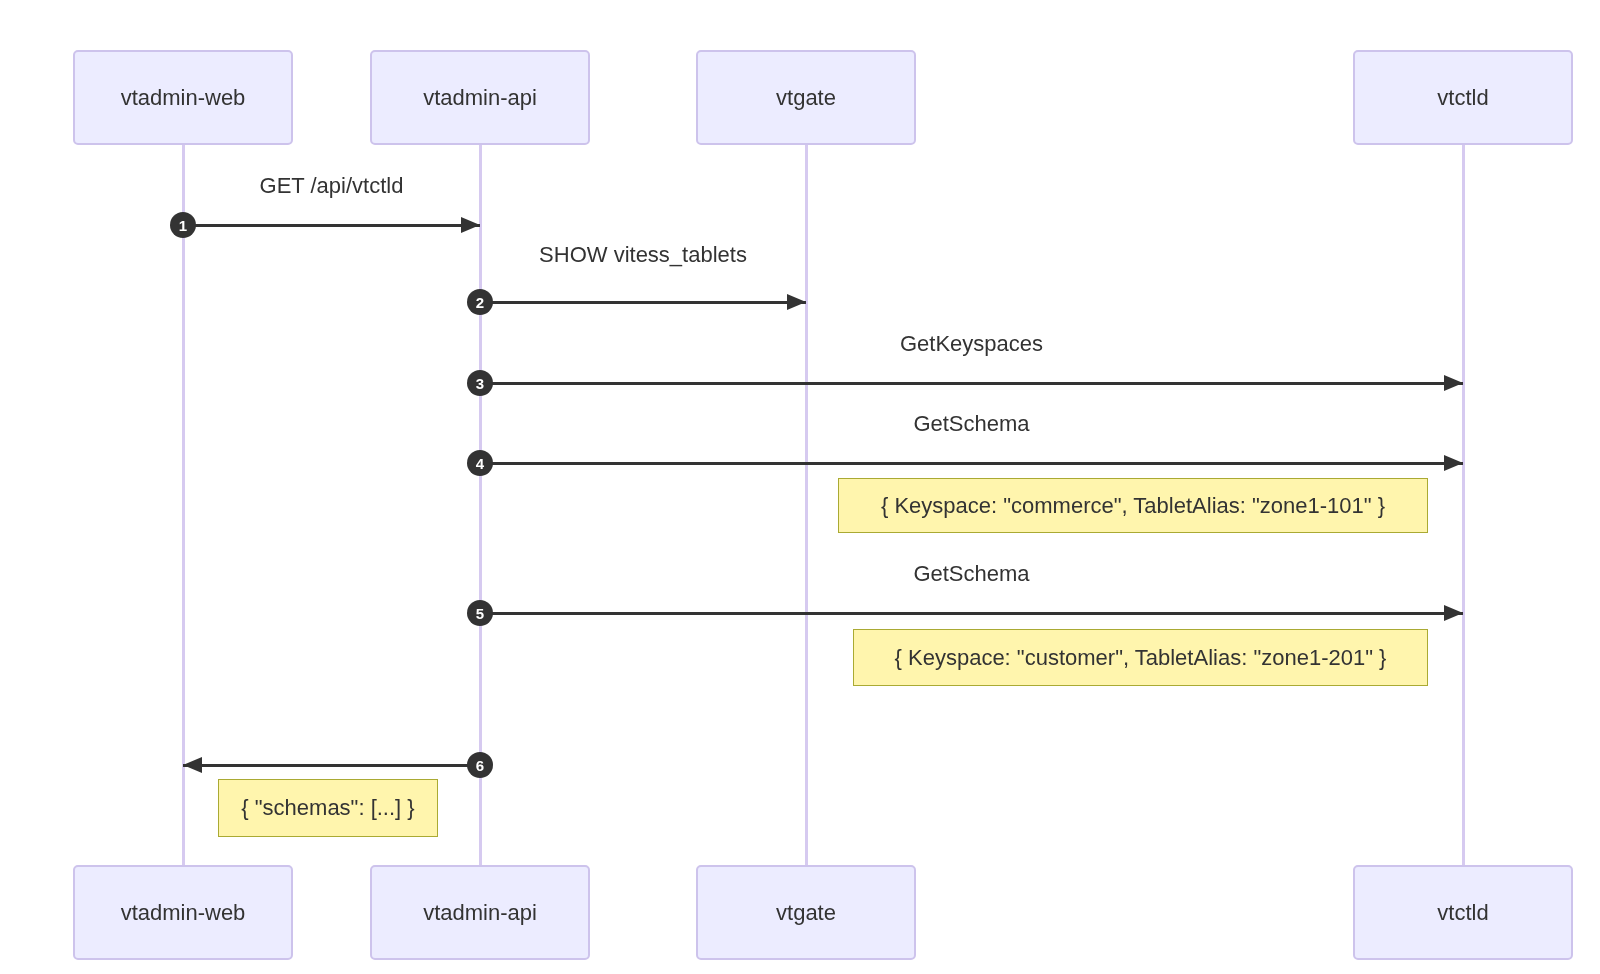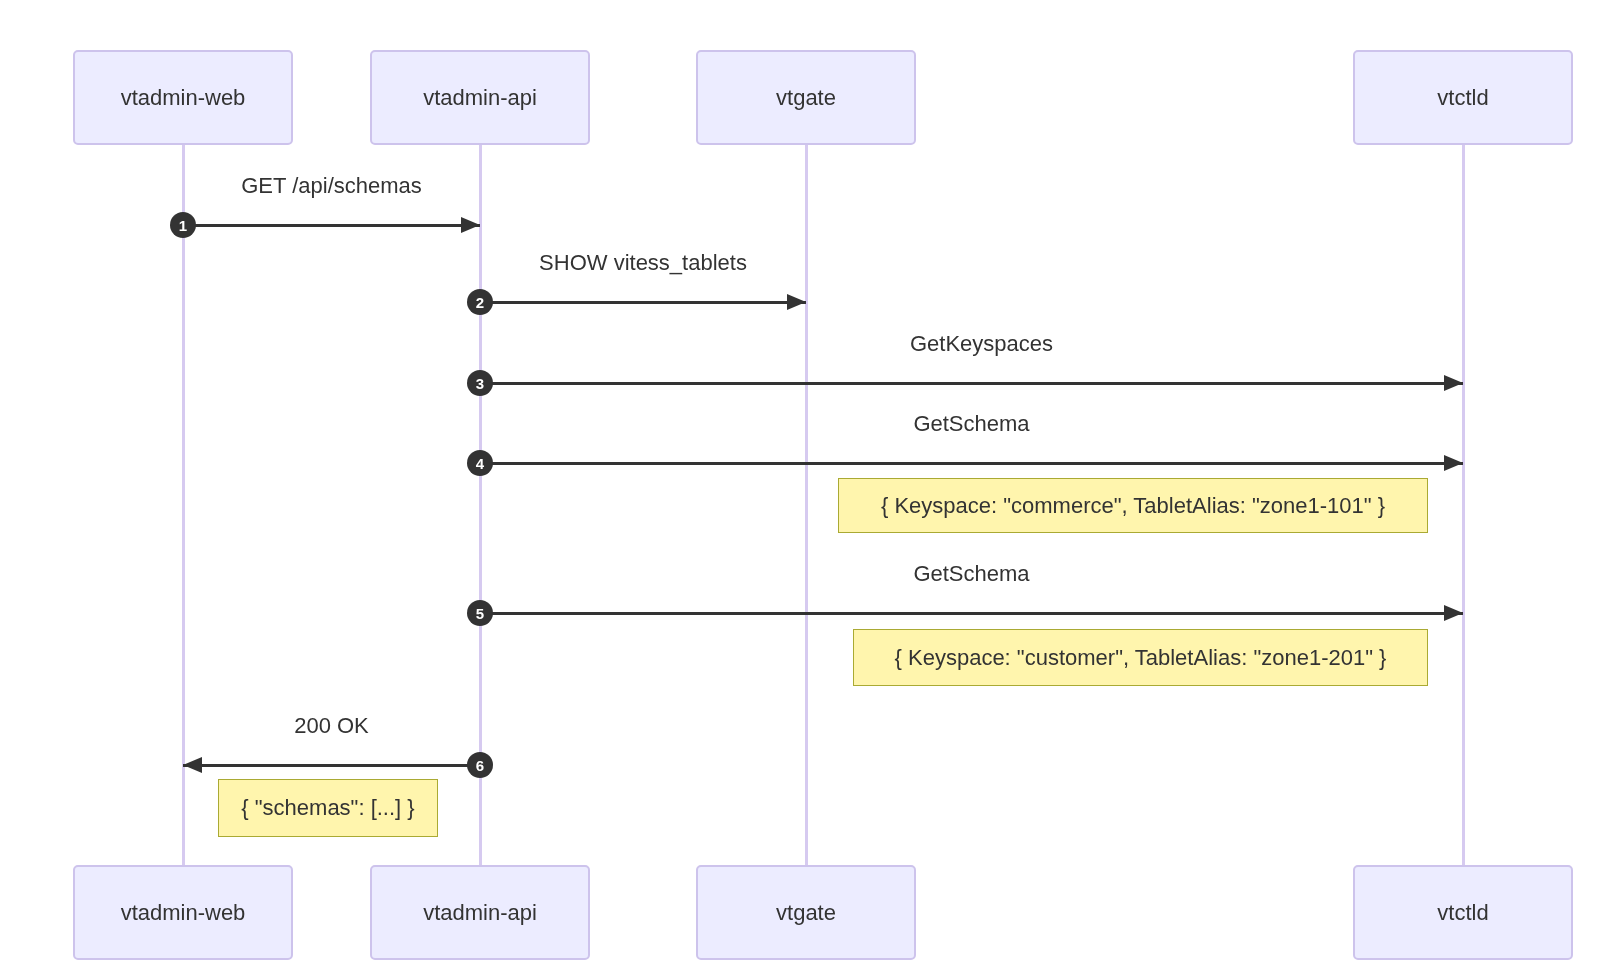--- a/index.html
+++ b/index.html
@@ -98,41 +98,40 @@
 <body>
 
 <div class="stage" id="diagram" style="--bg: #FFFFFF; --actor-fill: #ECECFF; --actor-border: #CDC3EC; --lifeline: #D6CAF0; --msg: #333333; --text: #333333; --badge-fill: #333333; --badge-text: #FFFFFF; --note-fill: #FFF5AD; --note-border: #AAAA33;">
   <div class="layer" id="layer-lifelines">
       <div class="lifeline" style="left: 181.5px; top: 144px; height: 722px;"></div>
       <div class="lifeline" style="left: 478.5px; top: 144px; height: 722px;"></div>
       <div class="lifeline" style="left: 804.5px; top: 144px; height: 722px;"></div>
       <div class="lifeline" style="left: 1461.5px; top: 144px; height: 722px;"></div>
     </div>
   <div class="layer" id="layer-messages">
-      <div class="msg-label" style="left: 183px; width: 297px; top: 171px;">GET /api/schemas</div>
+      <div class="msg-label" style="left: 183px; width: 297px; top: 171px;">GET /api/vtctld</div>
       <div class="msg-line" style="left: 183px; width: 297px; top: 223.5px;"></div>
       <div class="arrowhead right" style="left: 461px; top: 217px;"></div>
       <div class="seq-badge" style="left: 170px; top: 212px;">1</div>
-      <div class="msg-label" style="left: 480px; width: 326px; top: 248px;">SHOW vitess_tablets</div>
+      <div class="msg-label" style="left: 480px; width: 326px; top: 240px;">SHOW vitess_tablets</div>
       <div class="msg-line" style="left: 480px; width: 326px; top: 300.5px;"></div>
       <div class="arrowhead right" style="left: 787px; top: 294px;"></div>
       <div class="seq-badge" style="left: 467px; top: 289px;">2</div>
-      <div class="msg-label" style="left: 480px; width: 983px; top: 329px; padding-left: 10px;">GetKeyspaces</div>
+      <div class="msg-label" style="left: 480px; width: 983px; top: 329px;">GetKeyspaces</div>
       <div class="msg-line" style="left: 480px; width: 983px; top: 381.5px;"></div>
       <div class="arrowhead right" style="left: 1444px; top: 375px;"></div>
       <div class="seq-badge" style="left: 467px; top: 370px;">3</div>
       <div class="msg-label" style="left: 480px; width: 983px; top: 409px;">GetSchema</div>
       <div class="msg-line" style="left: 480px; width: 983px; top: 461.5px;"></div>
       <div class="arrowhead right" style="left: 1444px; top: 455px;"></div>
       <div class="seq-badge" style="left: 467px; top: 450px;">4</div>
       <div class="msg-label" style="left: 480px; width: 983px; top: 559px;">GetSchema</div>
       <div class="msg-line" style="left: 480px; width: 983px; top: 611.5px;"></div>
       <div class="arrowhead right" style="left: 1444px; top: 605px;"></div>
       <div class="seq-badge" style="left: 467px; top: 600px;">5</div>
-      <div class="msg-label" style="left: 183px; width: 297px; top: 711px;">200 OK</div>
       <div class="msg-line" style="left: 183px; width: 297px; top: 763.5px;"></div>
       <div class="arrowhead left" style="left: 183px; top: 757px;"></div>
       <div class="seq-badge" style="left: 467px; top: 752px;">6</div>
     </div>
   <div class="layer" id="layer-notes">
       <div class="note-box" style="left: 838px; top: 478px; width: 590px; height: 55px;">{ Keyspace: "commerce", TabletAlias: "zone1-101" }</div>
       <div class="note-box" style="left: 853px; top: 629px; width: 575px; height: 57px;">{ Keyspace: "customer", TabletAlias: "zone1-201" }</div>
       <div class="note-box" style="left: 218px; top: 779px; width: 220px; height: 58px;">{ "schemas": [...] }</div>
     </div>
   <div class="layer" id="layer-actors">

